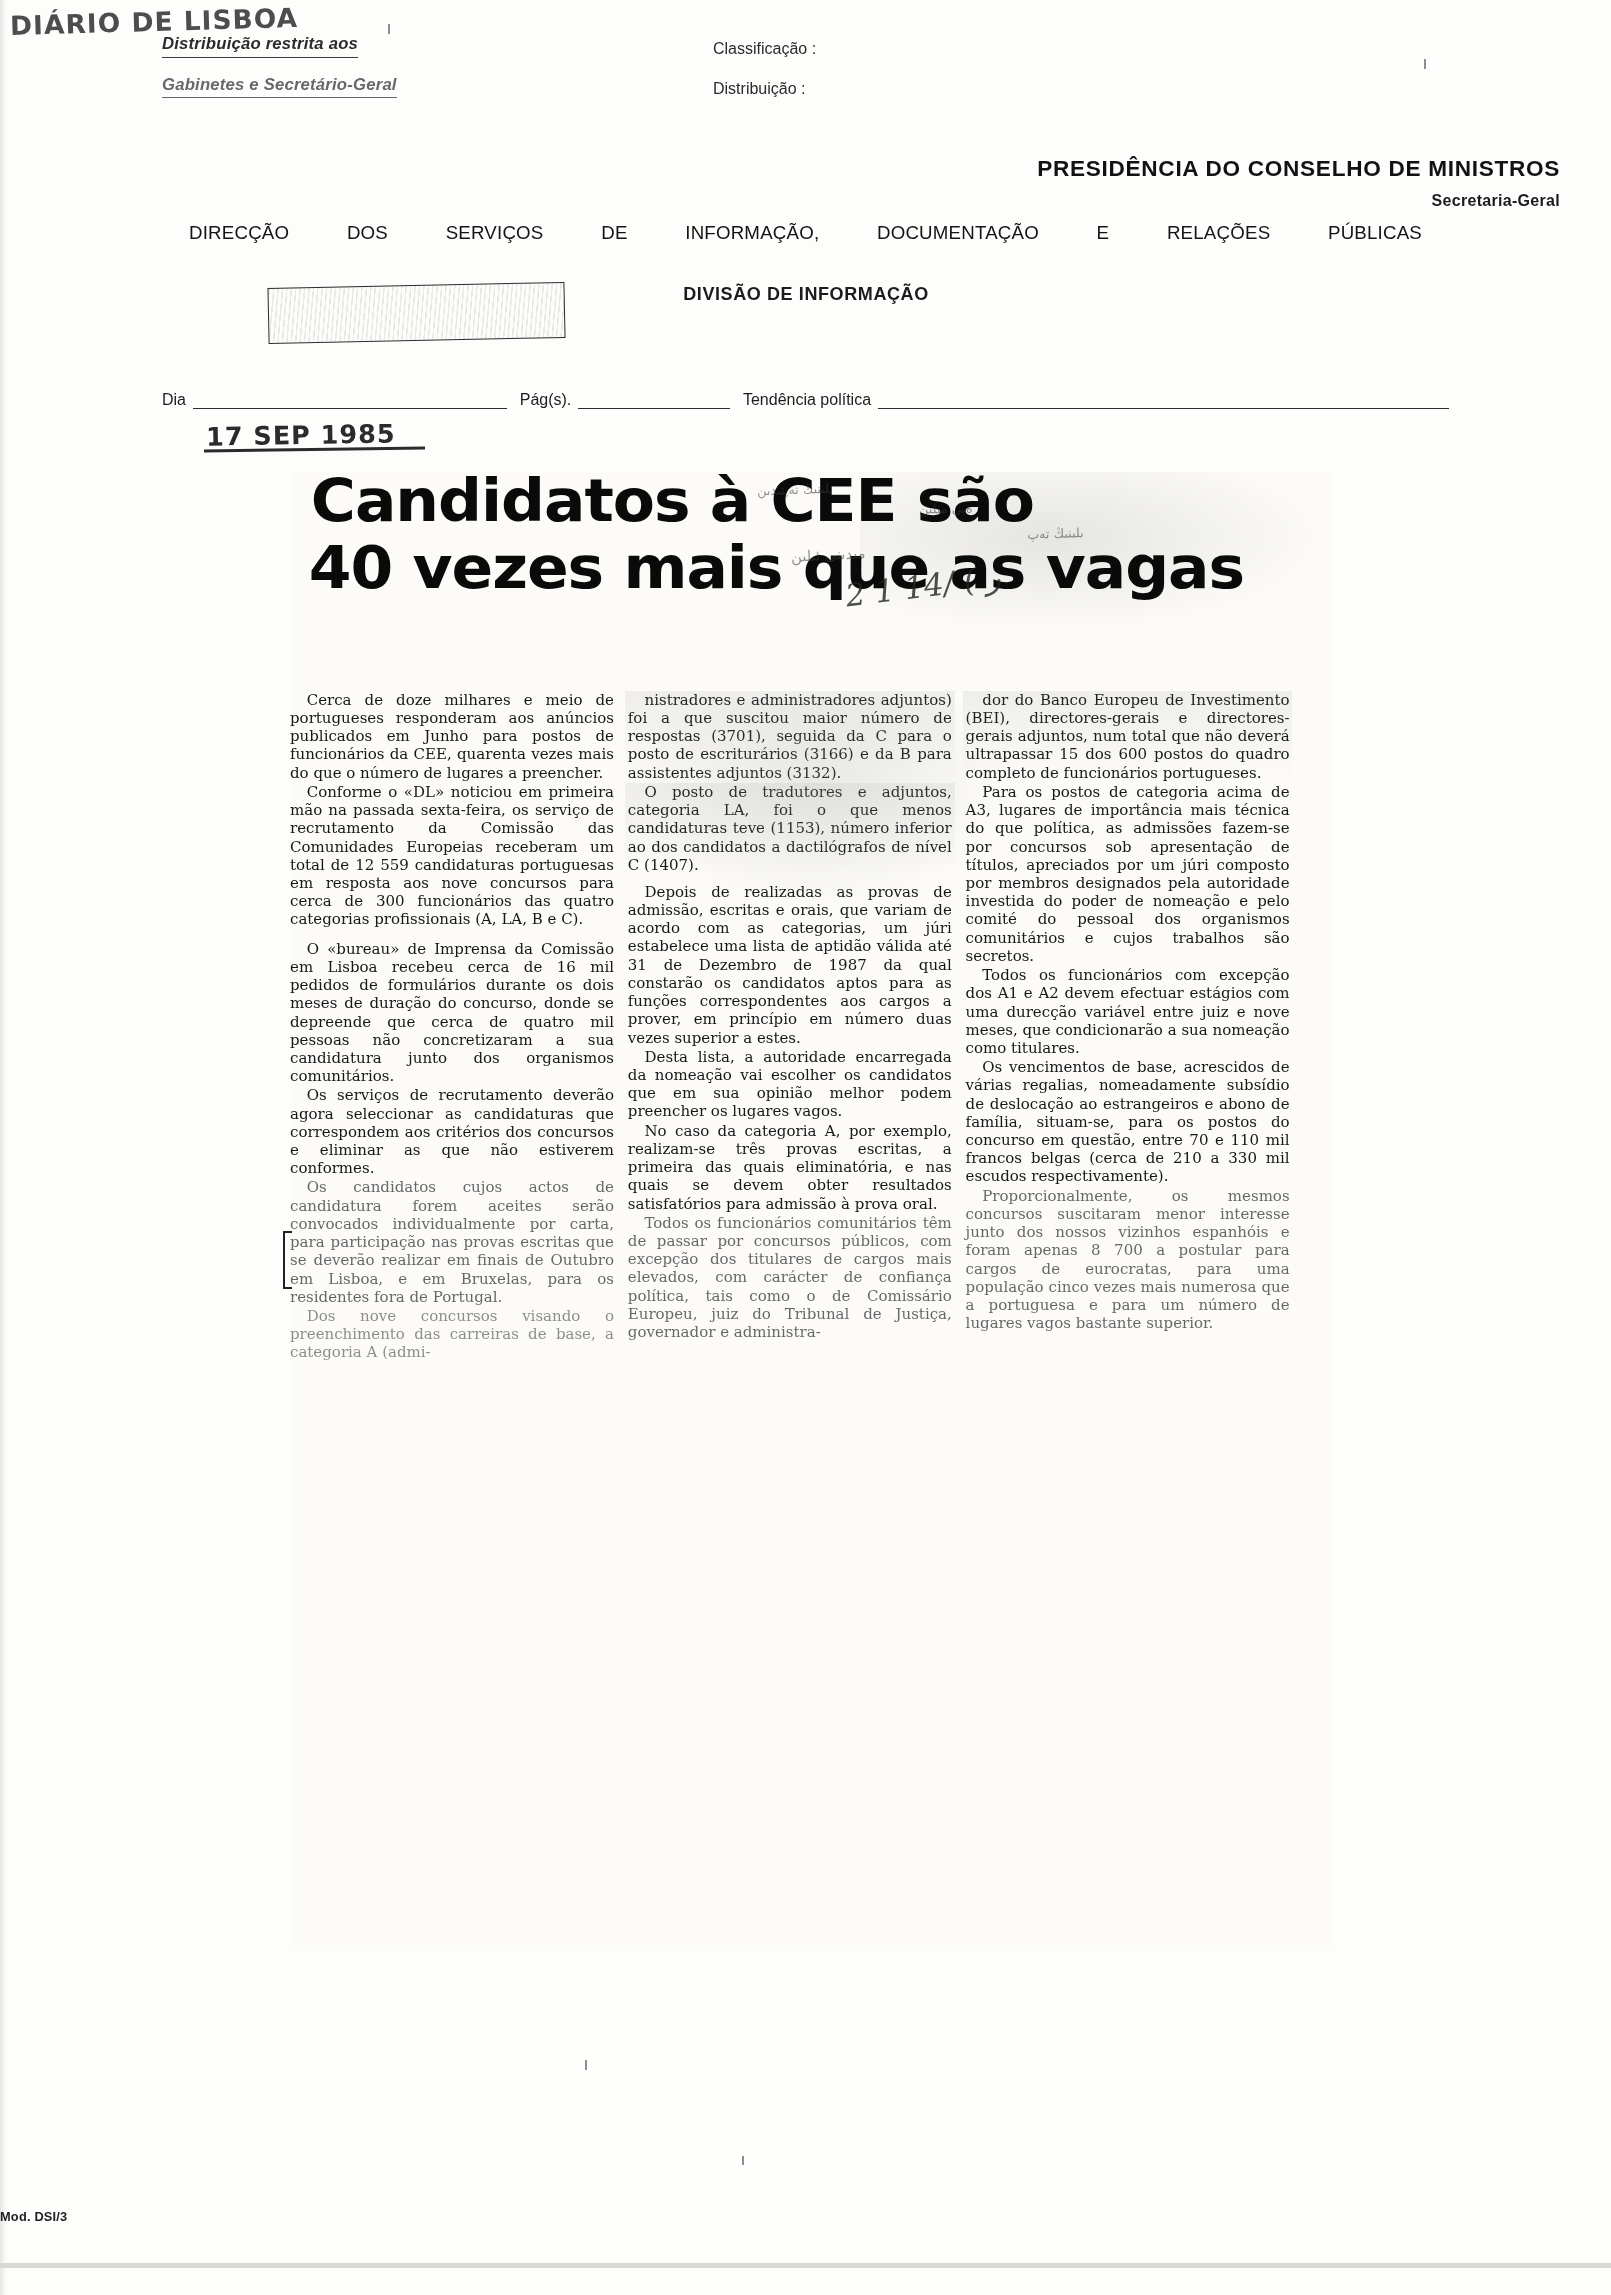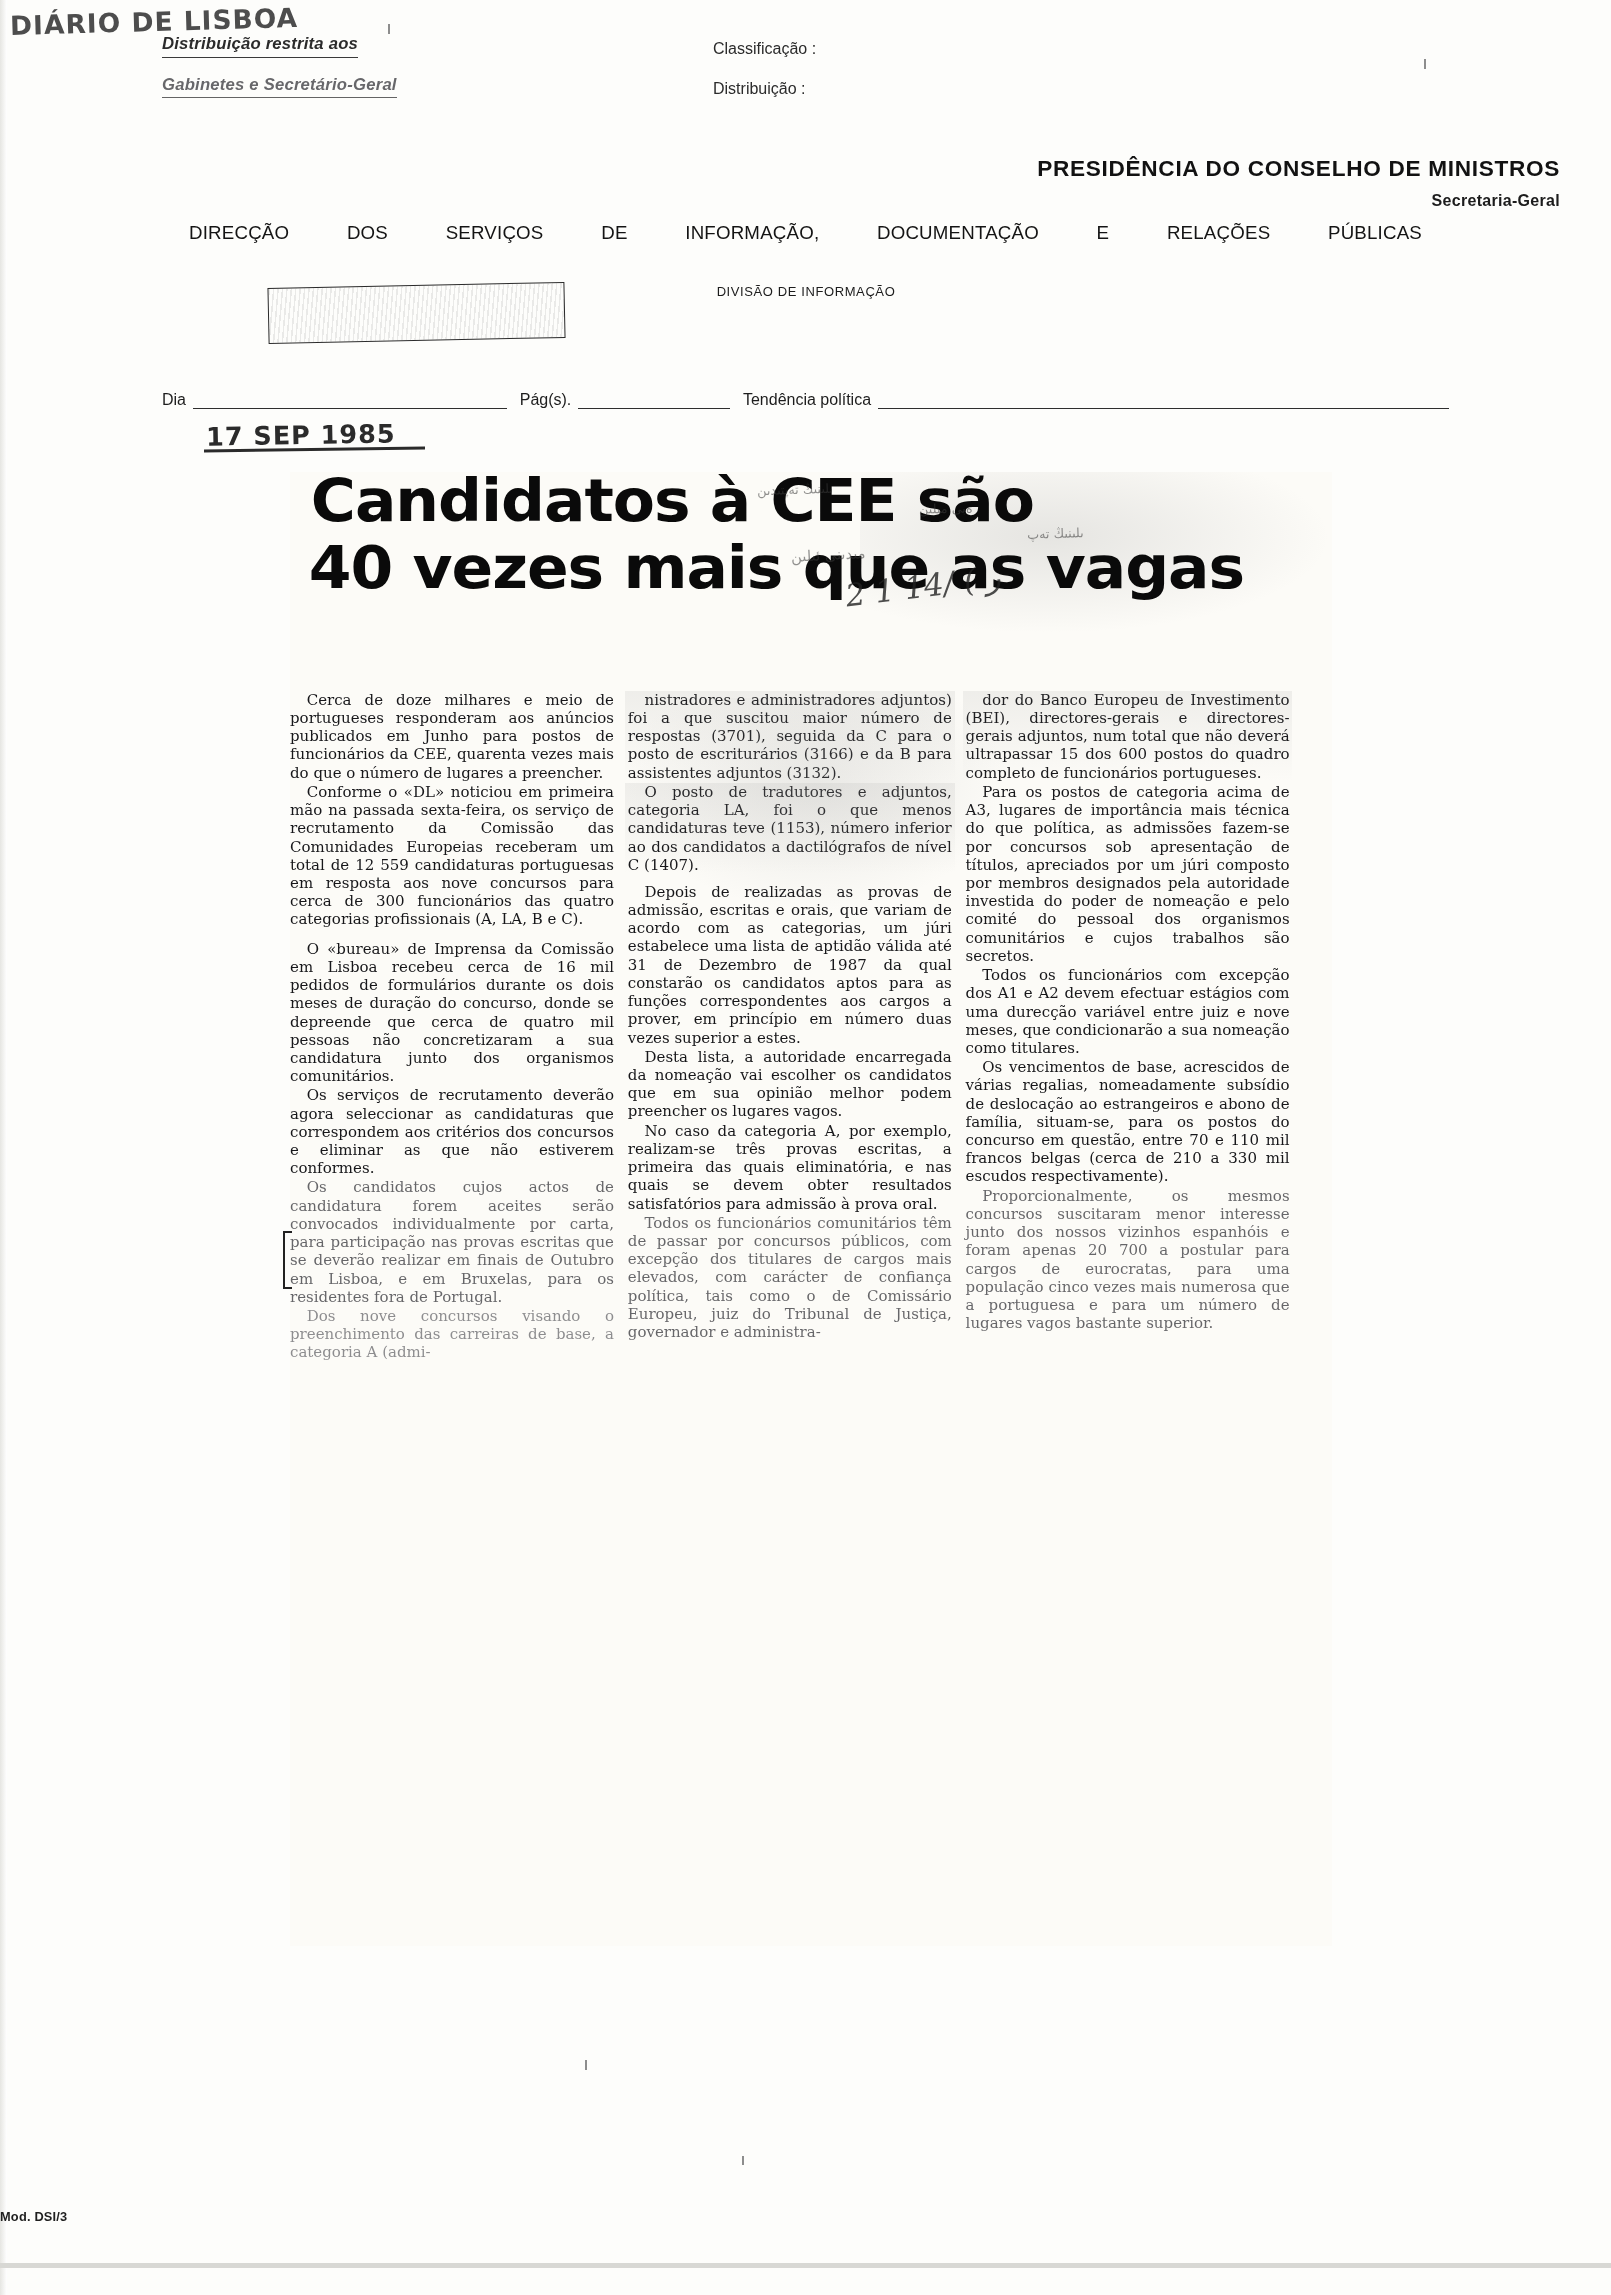--- a/index.html
+++ b/index.html
@@ -78,22 +78,22 @@
     letter-spacing: 0.3px;
   }
   .dept-line {
     font-size: 18.7px;
     color: #141414;
     letter-spacing: 0.2px;
     text-align: justify;
     text-align-last: justify;
   }
   .div-line {
-    font-size: 13px;
-    font-weight: normal;
+    font-size: 18px;
+    font-weight: bold;
     letter-spacing: 0.6px;
     color: #1c1c1c;
     text-align: center;
   }
 
   .stamp {
     position: absolute;
     left: 268px;
     top: 285px;
     width: 295px;
@@ -393,21 +393,21 @@
         <p>Desta lista, a autoridade encarregada da nomeação vai escolher os candidatos que em sua opinião melhor podem preencher os lugares vagos.</p>
         <p>No caso da categoria A, por exemplo, realizam-se três provas escritas, a primeira das quais eliminatória, e nas quais se devem obter resultados satisfatórios para admissão à prova oral.</p>
         <p class="degraded">Todos os funcionários comunitários têm de passar por concursos públicos, com excepção dos titulares de cargos mais elevados, com carácter de confiança política, tais como o de Comissário Europeu, juiz do Tribunal de Justiça, governador e administra-</p>
       </div>
 
       <div class="col">
         <p class="smudged">dor do Banco Europeu de Investimento (BEI), directores-gerais e directores-gerais adjuntos, num total que não deverá ultrapassar 15 dos 600 postos do quadro completo de funcionários portugueses.</p>
         <p>Para os postos de categoria acima de A3, lugares de importância mais técnica do que política, as admissões fazem-se por concursos sob apresentação de títulos, apreciados por um júri composto por membros designados pela autoridade investida do poder de nomeação e pelo comité do pessoal dos organismos comunitários e cujos trabalhos são secretos.</p>
         <p>Todos os funcionários com excepção dos A1 e A2 devem efectuar estágios com uma durecção variável entre juiz e nove meses, que condicionarão a sua nomeação como titulares.</p>
         <p>Os vencimentos de base, acrescidos de várias regalias, nomeadamente subsídio de deslocação ao estrangeiros e abono de família, situam-se, para os postos do concurso em questão, entre 70 e 110 mil francos belgas (cerca de 210 a 330 mil escudos respectivamente).</p>
-        <p class="degraded">Proporcionalmente, os mesmos concursos suscitaram menor interesse junto dos nossos vizinhos espanhóis e foram apenas 20 700 a postular para cargos de eurocratas, para uma população cinco vezes mais numerosa que a portuguesa e para um número de lugares vagos bastante superior.</p>
+        <p class="degraded">Proporcionalmente, os mesmos concursos suscitaram menor interesse junto dos nossos vizinhos espanhóis e foram apenas 8 700 a postular para cargos de eurocratas, para uma população cinco vezes mais numerosa que a portuguesa e para um número de lugares vagos bastante superior.</p>
       </div>
 
     </div>
 
     <div class="wash wash-mid"></div>
   </div>
 
   <div class="footer-code">Mod. DSI/3</div>
   <div class="bottom-edge"></div>
 

